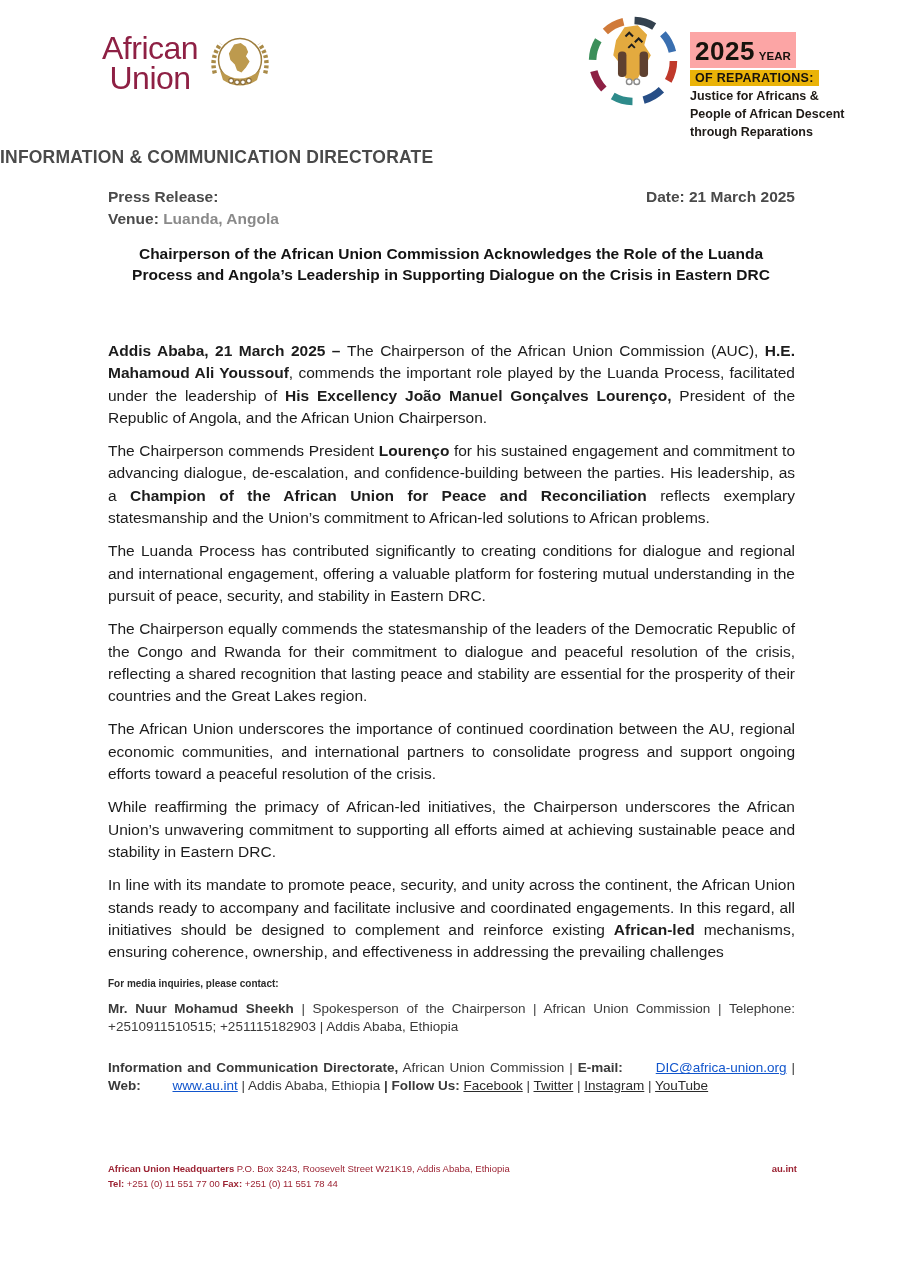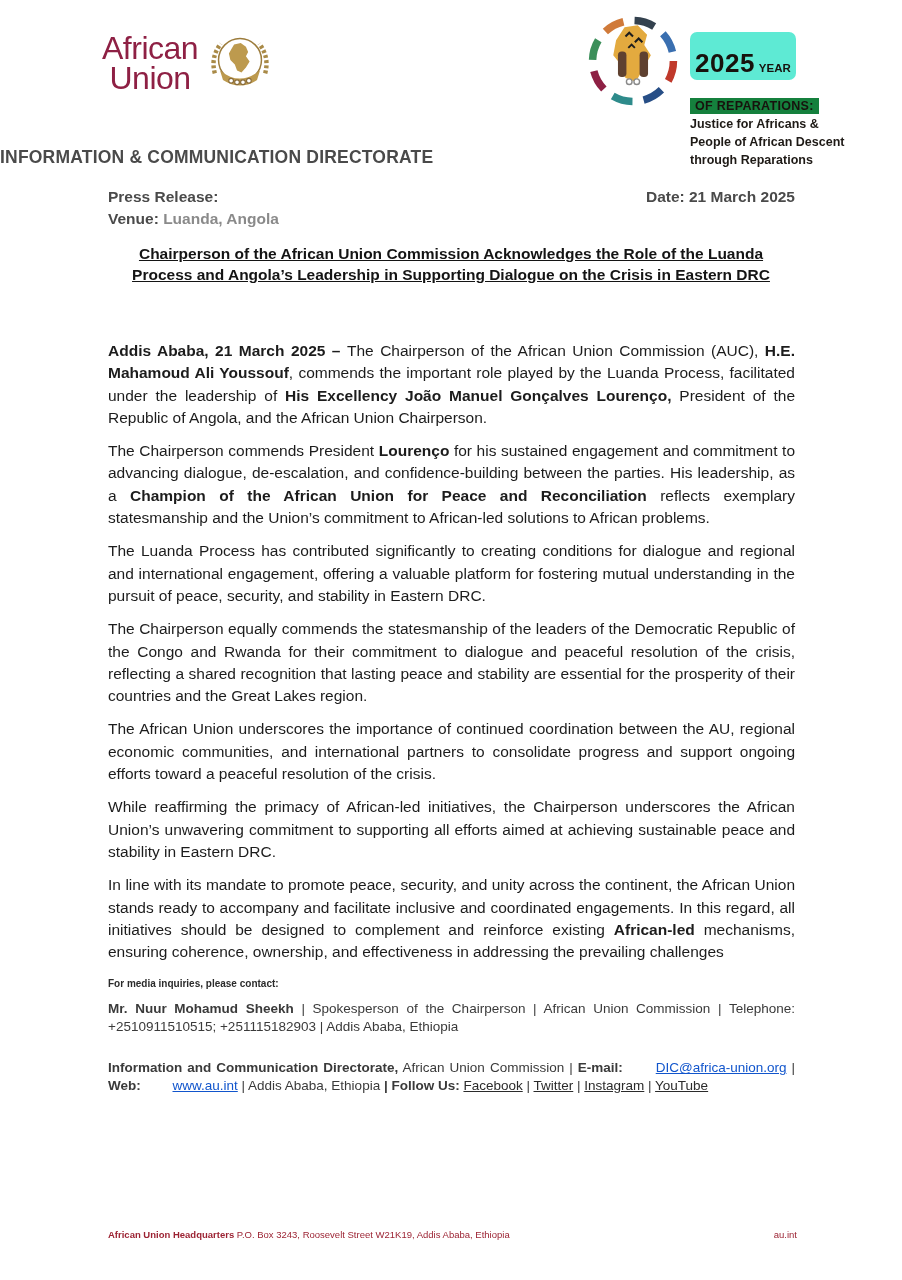--- a/index.html
+++ b/index.html
@@ -7,43 +7,43 @@
   .page {
     position:relative; width:902px; height:1280px; margin:0 auto;
     background:#ffffff; overflow:hidden;
     font-family:"Liberation Sans", sans-serif; color:#1c1c1c;
   }
   
   .au-logo { position:absolute; left:102px; top:26px; display:flex; align-items:center; gap:5px;justify-content:space-between; }
   .au-logo-text { font-size:32px; line-height:30px; color:#8E2044; text-align:center; letter-spacing:-0.5px; }
   .rep-logo { position:absolute; left:584px; top:14px; display:flex; gap:8px; }
   .rep-text { padding-top:18px; }
-  .rep-line1 { display:inline-block; background:#5eead4; padding:16px 5px 1px 5px;border-radius:7px; }
+  .rep-line1 { display:inline-block; background:#fca5a5; padding:4px 5px 1px 5px; }
   .rep-year { font-size:26px; font-weight:bold; color:#17120d; letter-spacing:0.5px; }
   .rep-year-suffix { font-size:11.5px; font-weight:bold; color:#17120d; margin-left:4px; }
-  .rep-line2 { display:inline-block; background:#15803d; padding:1px 5px; font-size:12.5px; font-weight:bold; color:#17120d; margin-top:18px; letter-spacing:0.3px; }
+  .rep-line2 { display:inline-block; background:#eab308; padding:1px 5px; font-size:12.5px; font-weight:bold; color:#17120d; margin-top:2px; letter-spacing:0.3px; }
   .rep-line-rest { font-size:12.5px; font-weight:bold; color:#1e1a16; line-height:16px; margin-top:2px; }
   
   .directorate-title { position:absolute; top:147px; left:0; width:100%; text-align:left; font-size:17.5px; font-weight:bold; color:#4A4A4A; letter-spacing:0.2px; }
   .press-row { position:absolute; top:188px; left:108px; right:107px; display:flex; justify-content:space-between; font-size:15.5px; font-weight:bold; color:#4A4A4A; }
   .venue-row { position:absolute; top:210px; left:108px; font-size:15.5px; font-weight:bold; color:#4A4A4A; }
   .venue-value { color:#8A8A8A; }
-  .headline { position:absolute; top:243px; left:110px; right:110px; text-align:center; font-size:15.5px; font-weight:bold; color:#141414; line-height:21px;text-decoration:underline; }
+  .headline { position:absolute; top:243px; left:110px; right:110px; text-align:center; font-size:15.5px; font-weight:bold; color:#141414; line-height:21px; }
   
   .content { position:absolute; top:340px; left:108px; right:107px; }
   .para { font-size:15.5px; line-height:22.3px; text-align:justify; color:#1c1c1c; margin-bottom:11px; }
   .b { font-weight:bold; }
   .lb { color:#1155CC; text-decoration:underline;padding-left:28px; }
   .ld { color:#2b2b2b; text-decoration:underline; }
   .media-heading { font-size:10px; font-weight:bold; color:#2b2b2b; margin-top:15px; margin-bottom:11px; }
   .media-contact { font-size:13.5px; line-height:17.5px; text-align:justify; color:#3a3a3a; }
   .directorate-line { font-size:13.5px; line-height:18px; text-align:justify; color:#3a3a3a; margin-top:24px; }
   
-  .footer { position:absolute; top:1228px; left:108px; right:105px; display:flex; justify-content:space-between; color:#9C2333; font-size:9.5px; line-height:14.5px; }
-  .footer .site { font-weight:normal; }
+  .footer { position:absolute; top:1162px; left:108px; right:105px; display:flex; justify-content:space-between; color:#9C2333; font-size:9.5px; line-height:14.5px; }
+  .footer .site { font-weight:bold; }
 </style>
 </head>
 <body>
 
 <div class="page">
 
   <div class="au-logo">
     <div class="au-logo-text">
       <div>African</div>
       <div>Union</div>
@@ -115,17 +115,18 @@
     <p class="para"><span>In line with its mandate to promote peace, security, and unity across the continent, the African Union stands ready to accompany and facilitate inclusive and coordinated engagements. In this regard, all initiatives should be designed to complement and reinforce existing </span><span class="b">African-led</span><span> mechanisms, ensuring coherence, ownership, and effectiveness in addressing the prevailing challenges</span></p>
 
     <div class="media-heading">For media inquiries, please contact:</div>
     <p class="media-contact"><span class="b">Mr. Nuur Mohamud Sheekh</span><span> | Spokesperson of the Chairperson | African Union Commission | Telephone: +2510911510515; +251115182903 | Addis Ababa, Ethiopia</span></p>
     <p class="directorate-line"><span class="b">Information and Communication Directorate,</span><span> African Union Commission | </span><span class="b">E-mail: </span><span class="lb">DIC@africa-union.org</span><span> | </span><span class="b">Web: </span><span class="lb">www.au.int</span><span> | Addis Ababa, Ethiopia </span><span class="b">| Follow Us: </span><span class="ld">Facebook</span><span> | </span><span class="ld">Twitter</span><span> | </span><span class="ld">Instagram</span><span> | </span><span class="ld">YouTube</span></p>
   </div>
 
   <div class="footer">
     <div>
       <div><span class="b">African Union Headquarters</span><span> P.O. Box 3243, Roosevelt Street W21K19, Addis Ababa, Ethiopia</span></div>
+      <div><span class="b">Tel:</span><span> +251 (0) 11 551 77 00 </span><span class="b">Fax:</span><span> +251 (0) 11 551 78 44</span></div>
     </div>
     <div class="site">au.int</div>
   </div>
 
 </div>
 
 </body></html>

